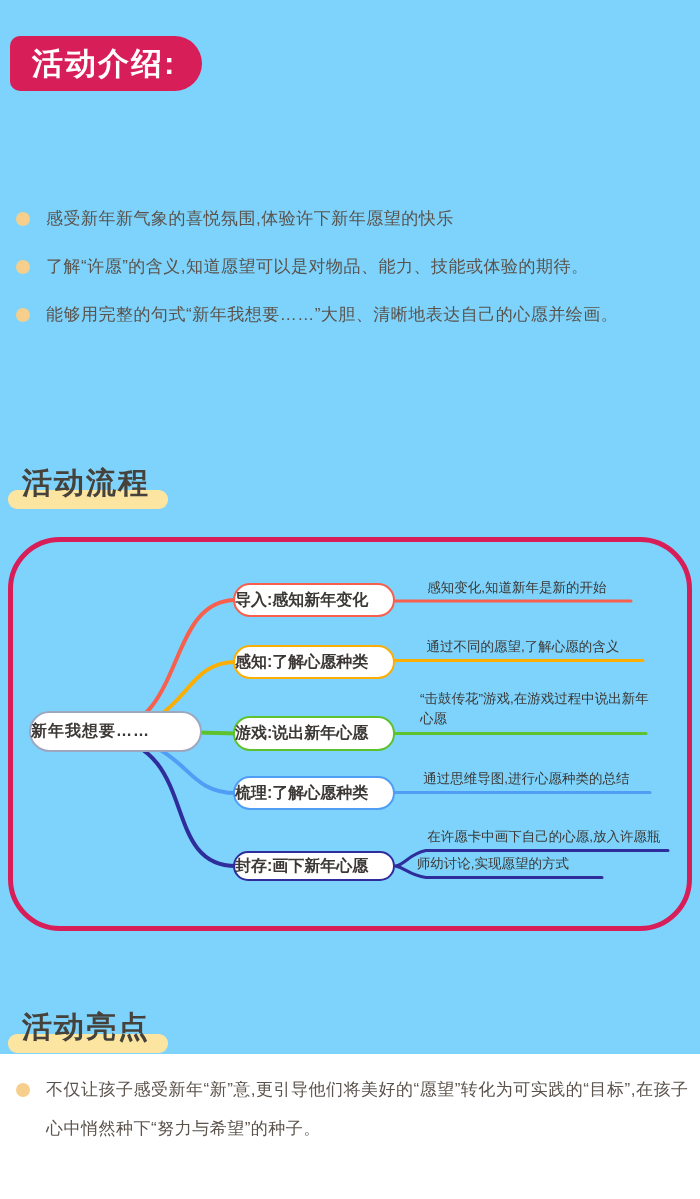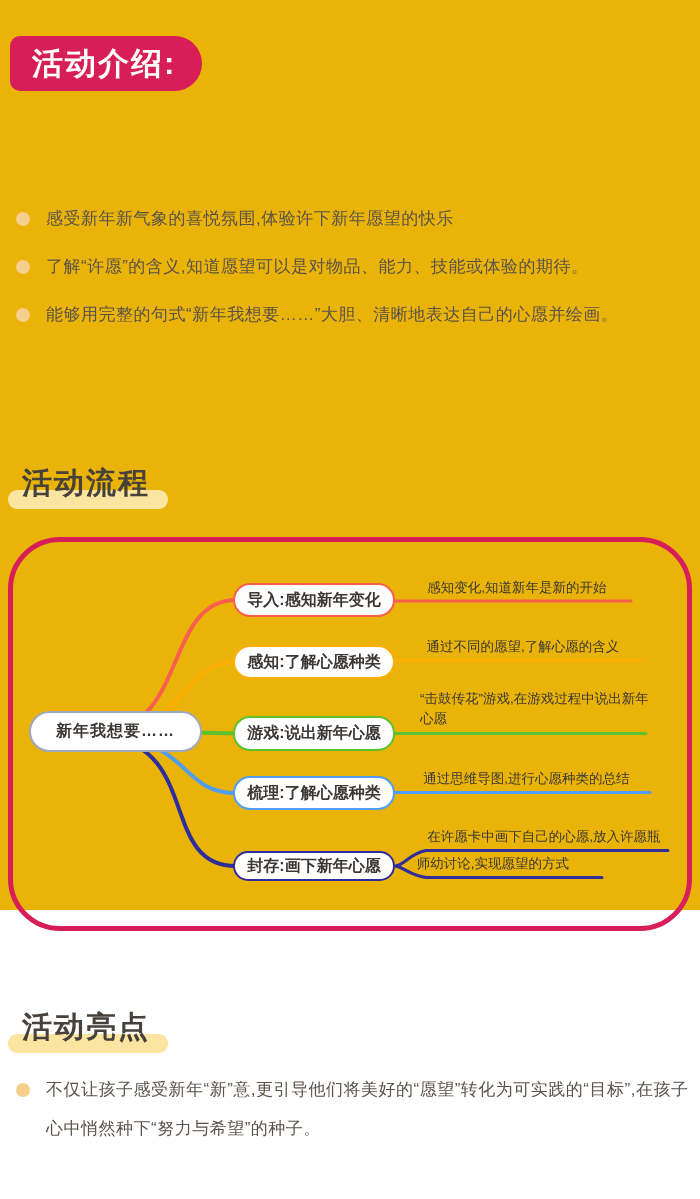--- a/index.html
+++ b/index.html
@@ -1,18 +1,18 @@
 <!DOCTYPE html>
 <html><head>
 <meta charset="utf-8">
 <style>
   * { margin:0; padding:0; box-sizing:border-box; }
   html,body { width:700px; height:1199px; background:#ffffff; overflow:hidden;
     font-family:"Liberation Sans","DejaVu Sans",sans-serif; }
-  .page { position:relative; width:700px; height:910px; background:#eab308; }
+  .page { position:relative; width:700px; height:1054px; background:#7dd3fc; }
 
   
   .badge {
     position:absolute; left:10px; top:36px; height:55px;
     background:#d81e58; color:#fff; font-size:31px; font-weight:bold;
     line-height:55px; padding:0 26px 0 22px;
     border-radius:10px 28px 28px 10px; letter-spacing:2px;
   }
 
   
@@ -45,21 +45,21 @@
 
   
   .map { position:absolute; left:8px; top:537px; width:684px; height:394px; }
   .map-border {
     position:absolute; inset:0; border:5px solid #d81e58; border-radius:52px;
     pointer-events:none; z-index:5;
   }
   .map svg { position:absolute; left:0; top:0; z-index:1; }
   .node {
     position:absolute; background:#fff; display:flex; align-items:center;
-    justify-content:center; color:#3b3835; z-index:2;
+    color:#3b3835; z-index:2;
     border-style:solid; border-width:2.5px;
   }
   .root-node {
     left:21px; top:174px; width:173px; height:41px; border-radius:21px;
     border-color:#9da7c0; font-size:16px; font-weight:600; letter-spacing:1px;
   }
   .b-node {
     left:225px; width:162px; height:34px; border-radius:17px;
     font-size:16px; font-weight:600;
   }

